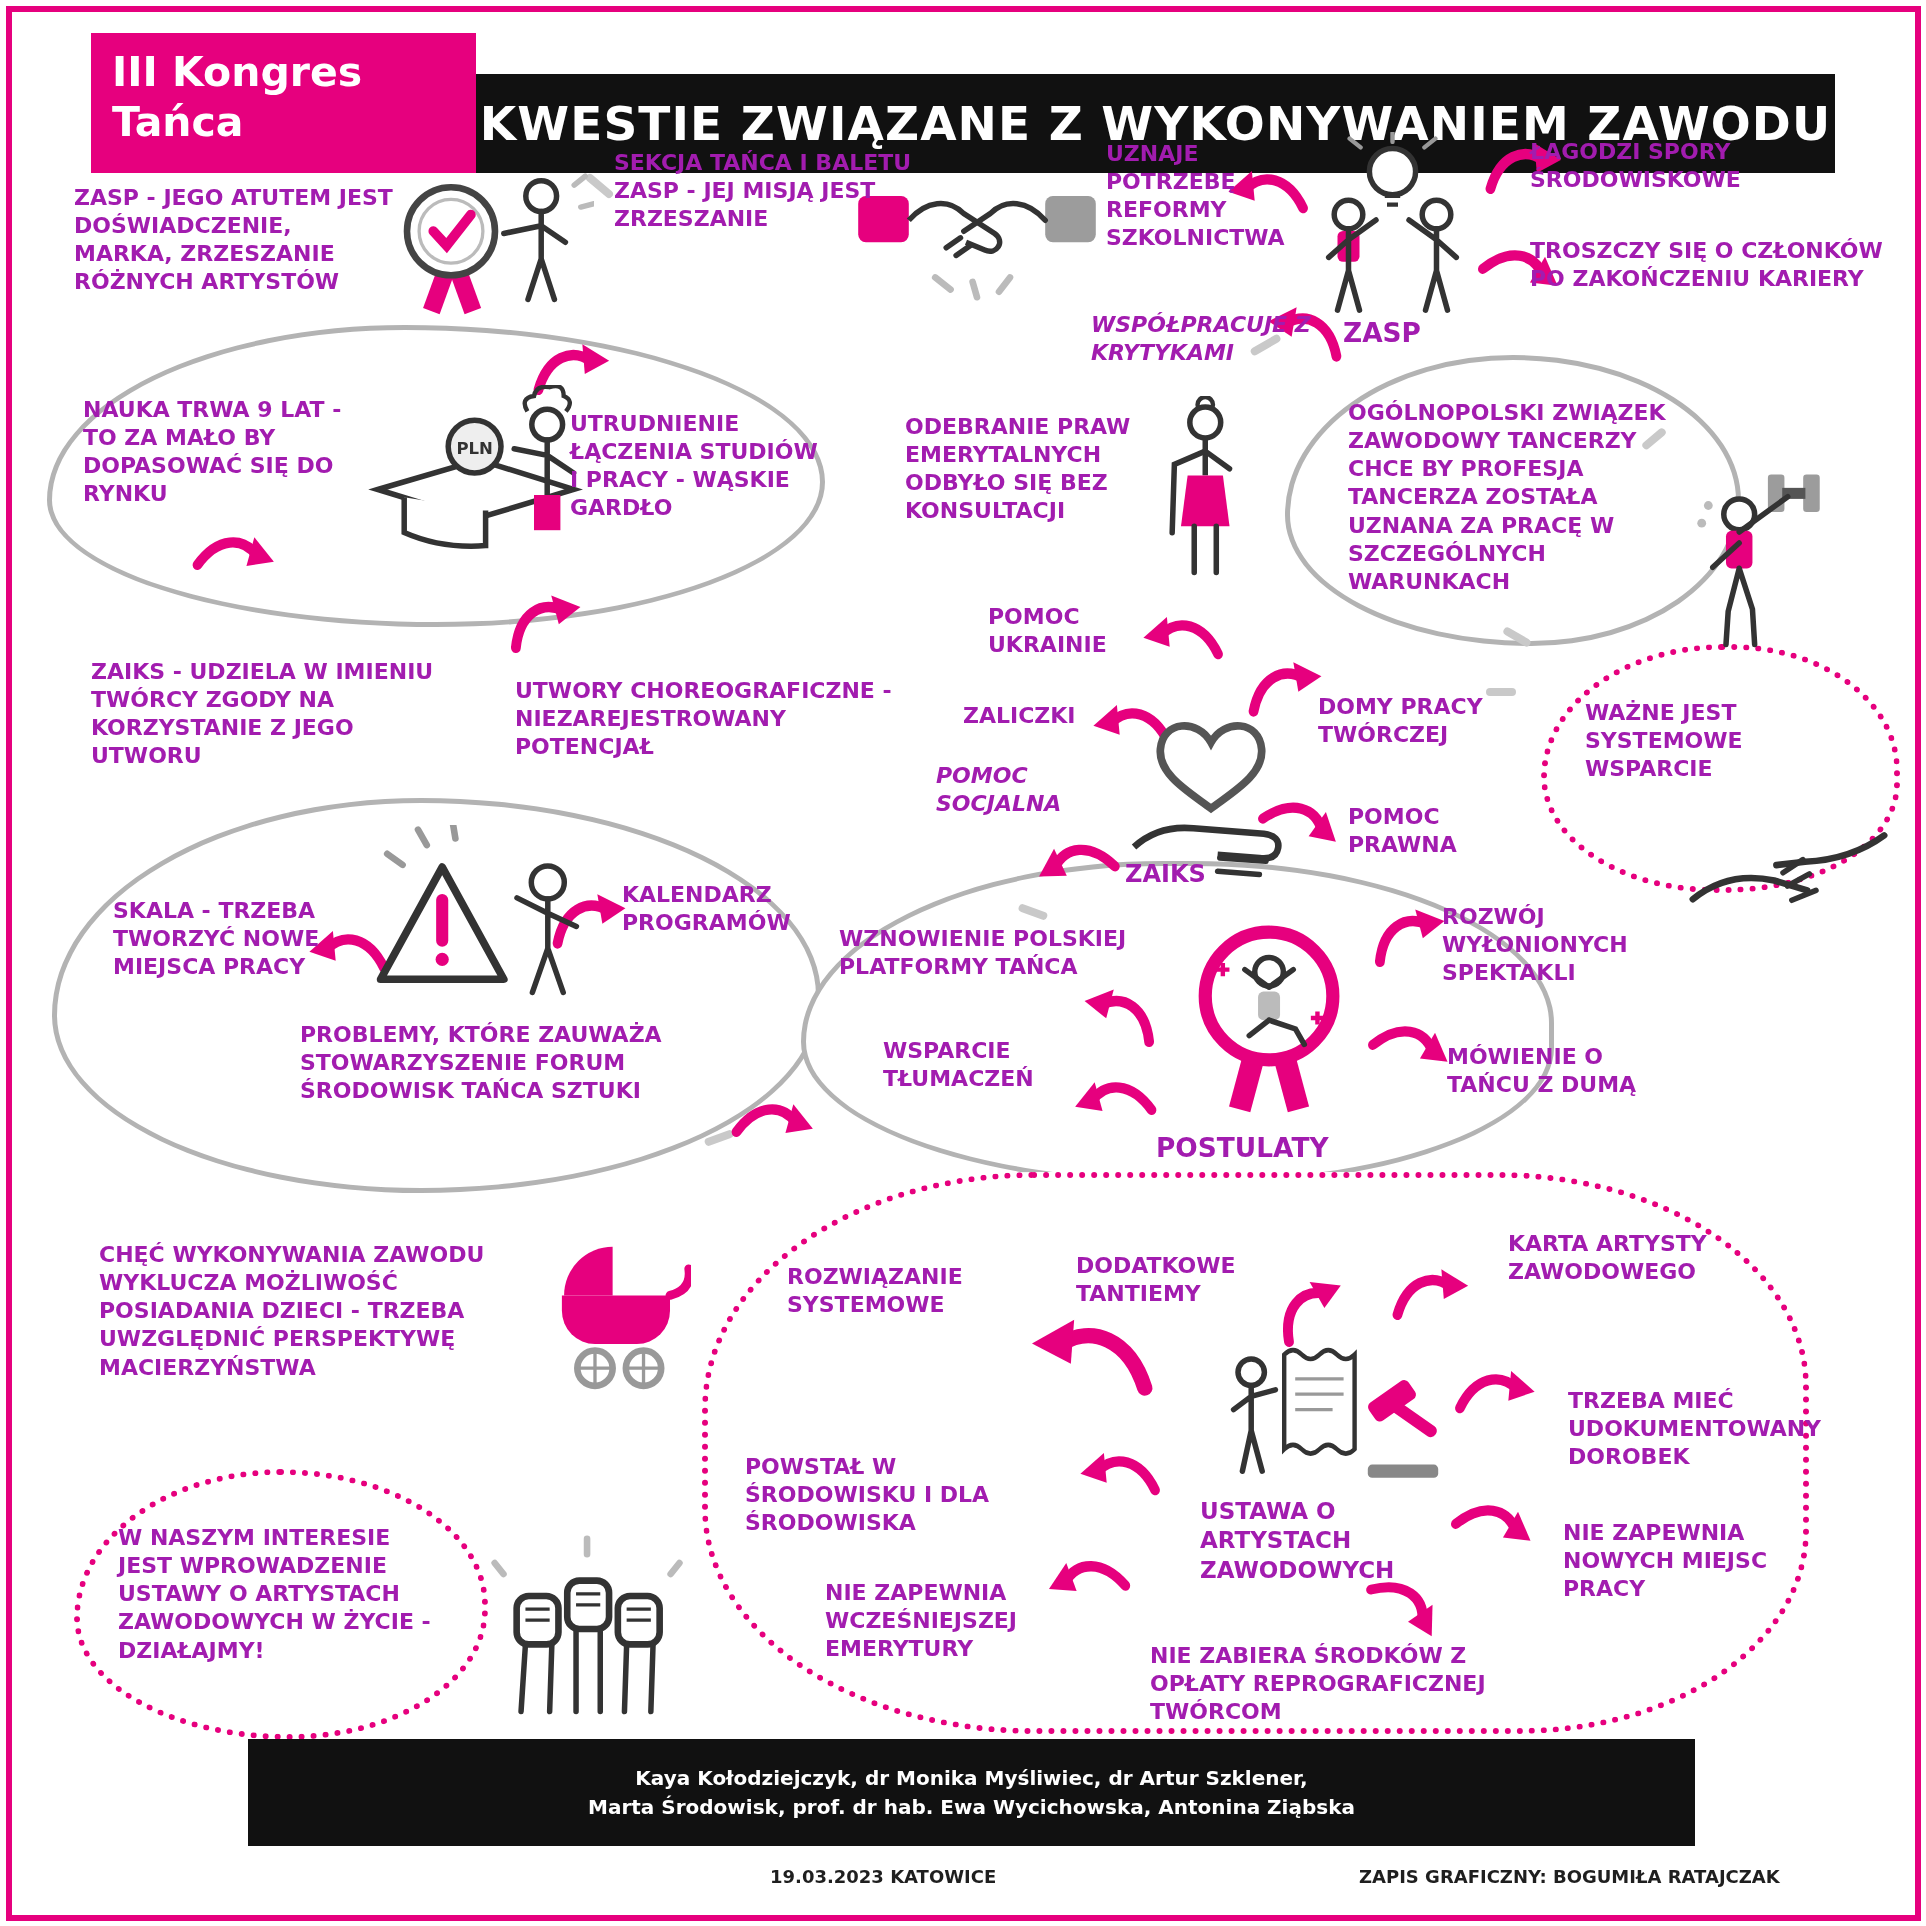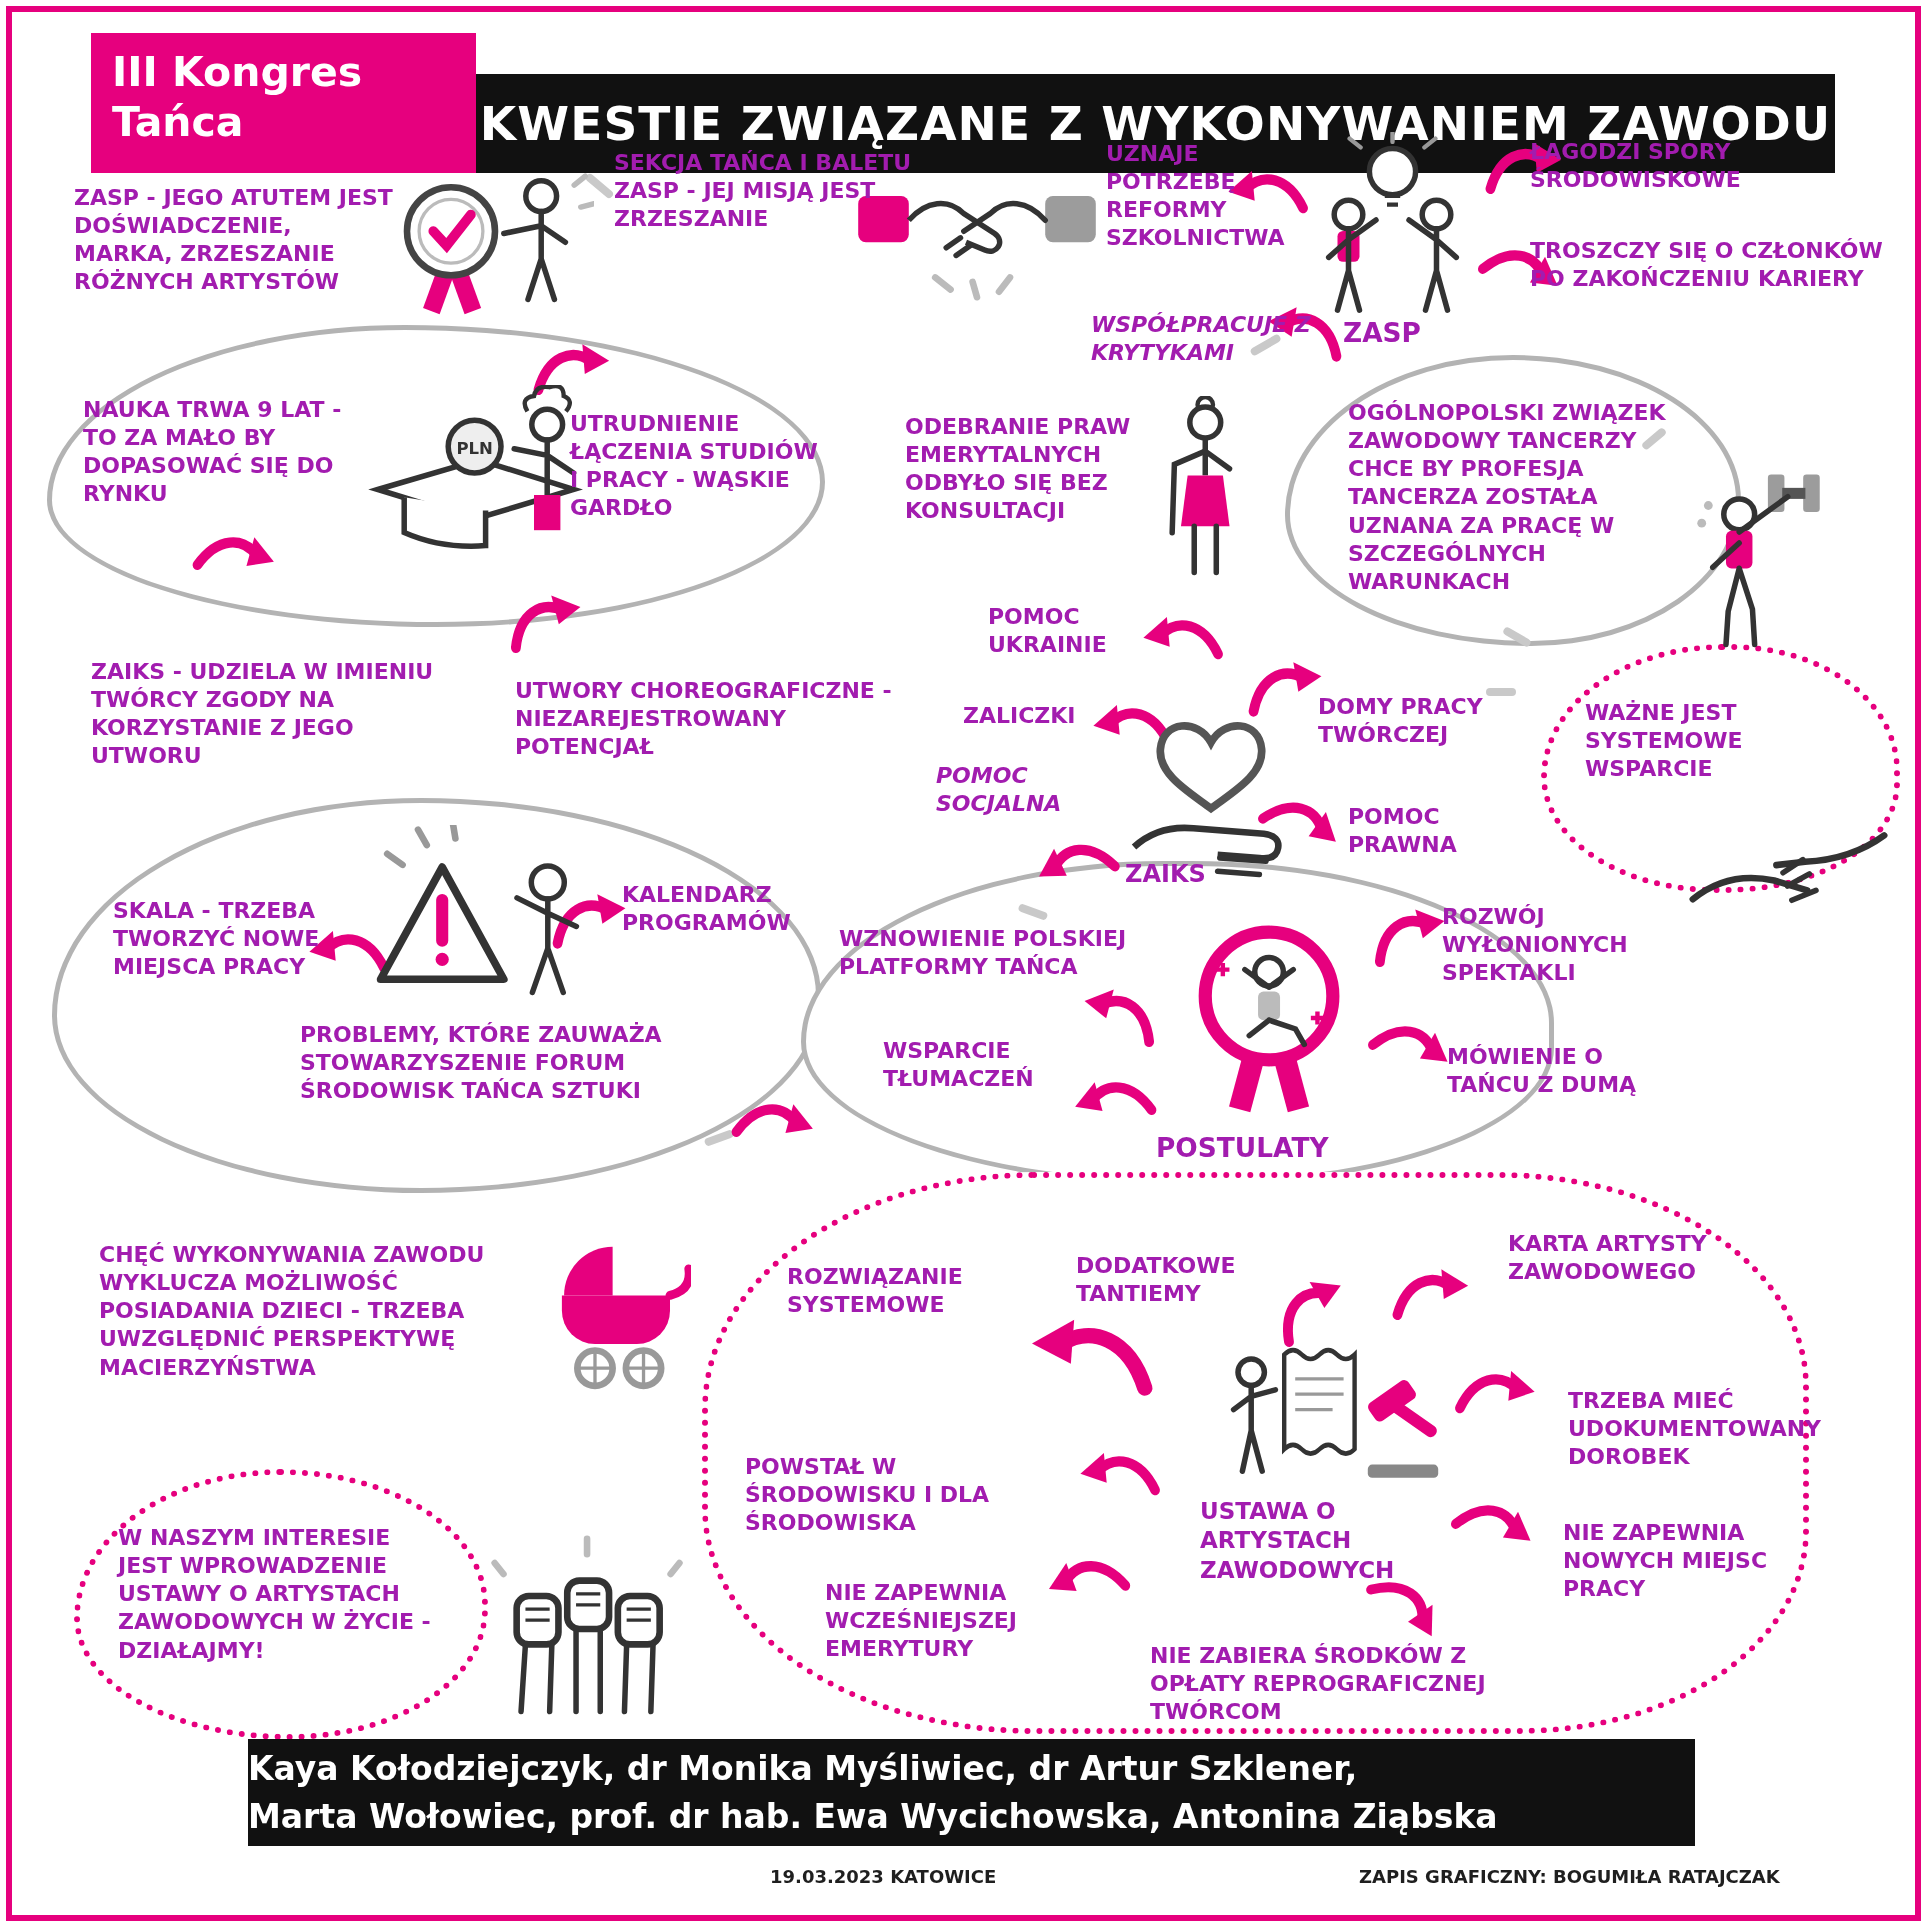--- a/index.html
+++ b/index.html
@@ -10,21 +10,21 @@
   .titlebar{position:absolute;left:476px;top:74px;width:1359px;height:99px;background:#111111;color:#ffffff;
             display:flex;align-items:center;justify-content:center;font-size:47px;font-weight:bold;letter-spacing:1.1px;}
   .note{position:absolute;font-weight:bold;color:#a21caf;text-transform:uppercase;font-size:22px;line-height:1.28;}
   .label{font-size:26.4px;}
   .cloud{position:absolute;background:#ffffff;border:5px solid #b3b3b3;}
   .cloud.dotted{border:6px dotted #e6007e;}
   .arrow{position:absolute;width:83px;height:52px;}
   .dash{position:absolute;background:#c9c9c9;height:7.7px;border-radius:5.5px;}
   .icon{position:absolute;}
   .footerbar{position:absolute;left:248px;top:1739px;width:1447px;height:107px;background:#111111;color:#ffffff;
-             display:flex;flex-direction:column;align-items:flex-start;justify-content:center;font-size:33px;font-weight:bold;line-height:1.45;}
+             display:flex;flex-direction:column;align-items:center;justify-content:center;font-size:20px;font-weight:bold;line-height:1.45;}
   .credit{position:absolute;font-size:18px;font-weight:bold;color:#1f1f1f;text-transform:uppercase;}
 </style>
 </head>
 <body>
 
 <div class="canvas">
 
   <div class="cloud" style="left:47px;top:325px;width:768px;height:292px;border-radius:46% 54% 50% 50% / 58% 52% 48% 42%;"></div>
   <div class="cloud" style="left:1285px;top:355px;width:446px;height:281px;border-radius:50% 50% 46% 54% / 55% 50% 50% 45%;"></div>
   <div class="cloud dotted" style="left:1541px;top:644px;width:347px;height:237px;border-radius:52% 48% 50% 50% / 55% 52% 45% 48%;"></div>
@@ -349,20 +349,20 @@
   <div class="note" style="left:1508px;top:1230px;width:215px;">Karta artysty zawodowego</div>
   <div class="note" style="left:721px;top:1453px;width:314px;margin-left:24px;">Powstał w środowisku i dla środowiska</div>
   <div class="note" style="left:1568px;top:1387px;width:237px;">Trzeba mieć udokumentowany dorobek</div>
   <div class="note" style="left:1200px;top:1497px;width:275px;font-size:23px;">Ustawa o artystach zawodowych</div>
   <div class="note" style="left:825px;top:1579px;width:215px;">Nie zapewnia wcześniejszej emerytury</div>
   <div class="note" style="left:1563px;top:1519px;width:215px;">Nie zapewnia nowych miejsc pracy</div>
   <div class="note" style="left:1150px;top:1618px;width:363px;margin-top:24px;">Nie zabiera środków z opłaty reprograficznej twórcom</div>
 
   <div class="footerbar">
     <span>Kaya Kołodziejczyk, dr Monika Myśliwiec, dr Artur Szklener,</span>
-    <span>Marta Wołowiec, prof. dr hab. Ewa Wycichowska, Antonina Ziąbska</span>
+    <span>Marta Środowisk, prof. dr hab. Ewa Wycichowska, Antonina Ziąbska</span>
   </div>
   <div class="credit" style="left:770px;top:1866px;">19.03.2023 Katowice</div>
   <div class="credit" style="left:1359px;top:1866px;">Zapis graficzny: Bogumiła Ratajczak</div>
 
   <div class="frame"></div>
 </div>
 
 
 </body></html>

